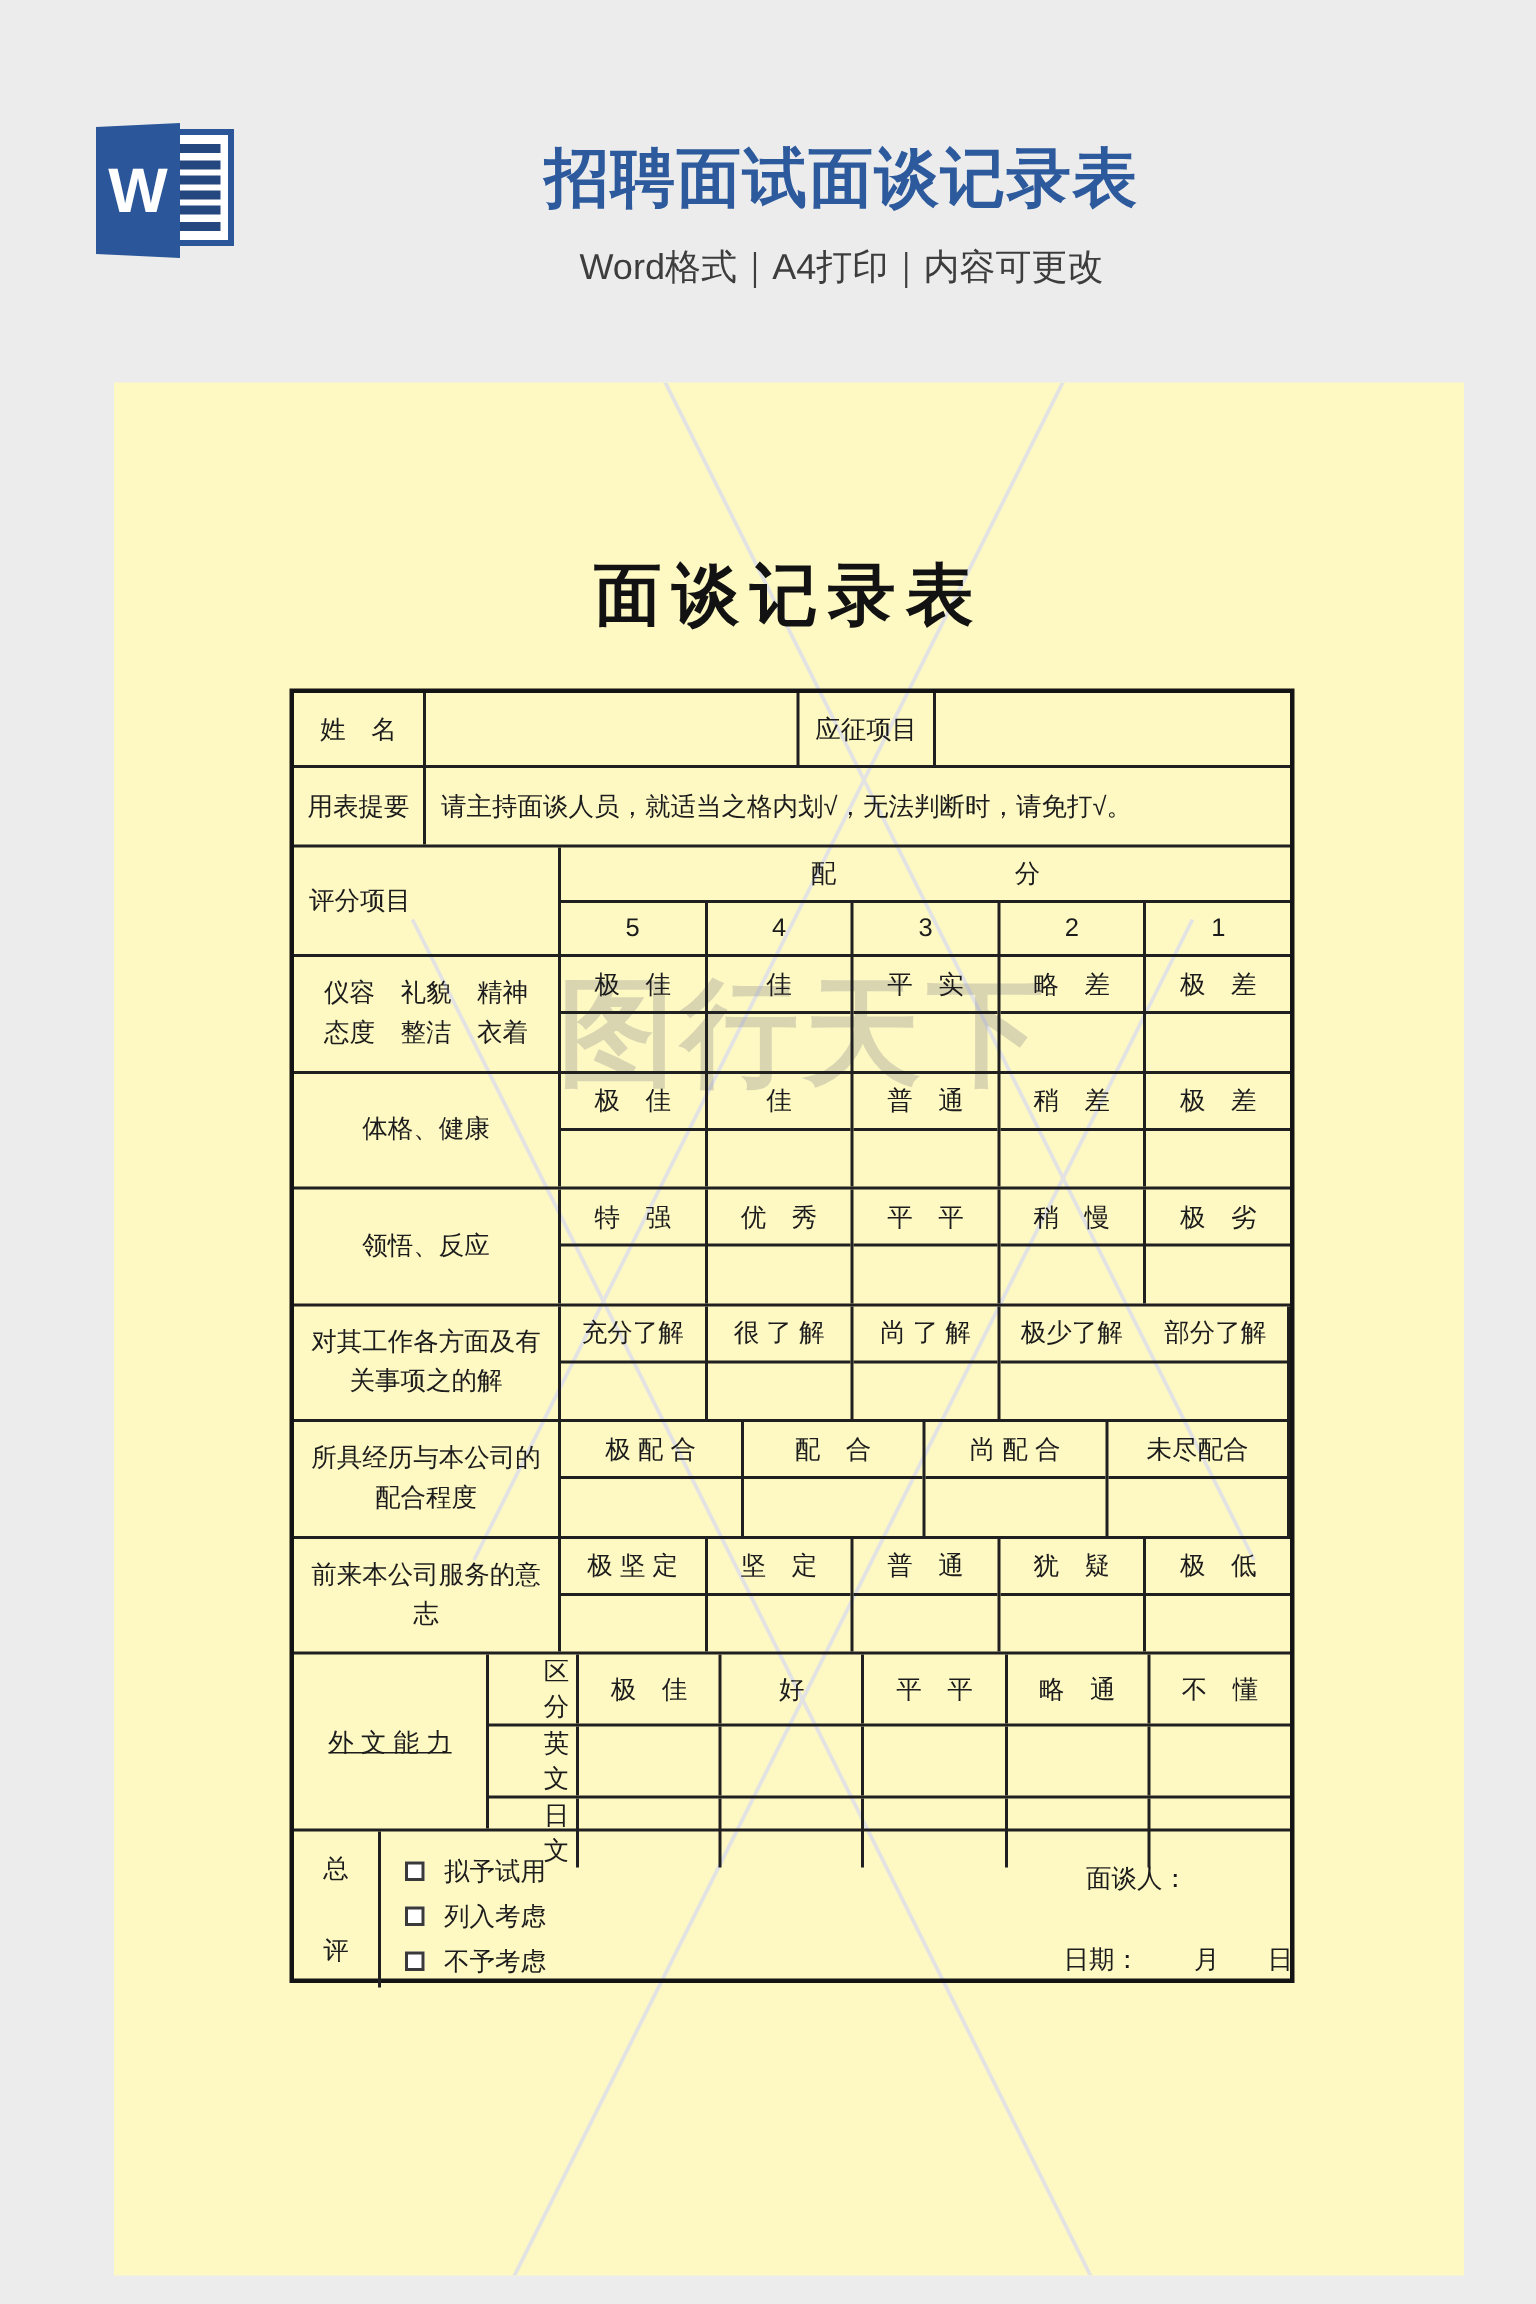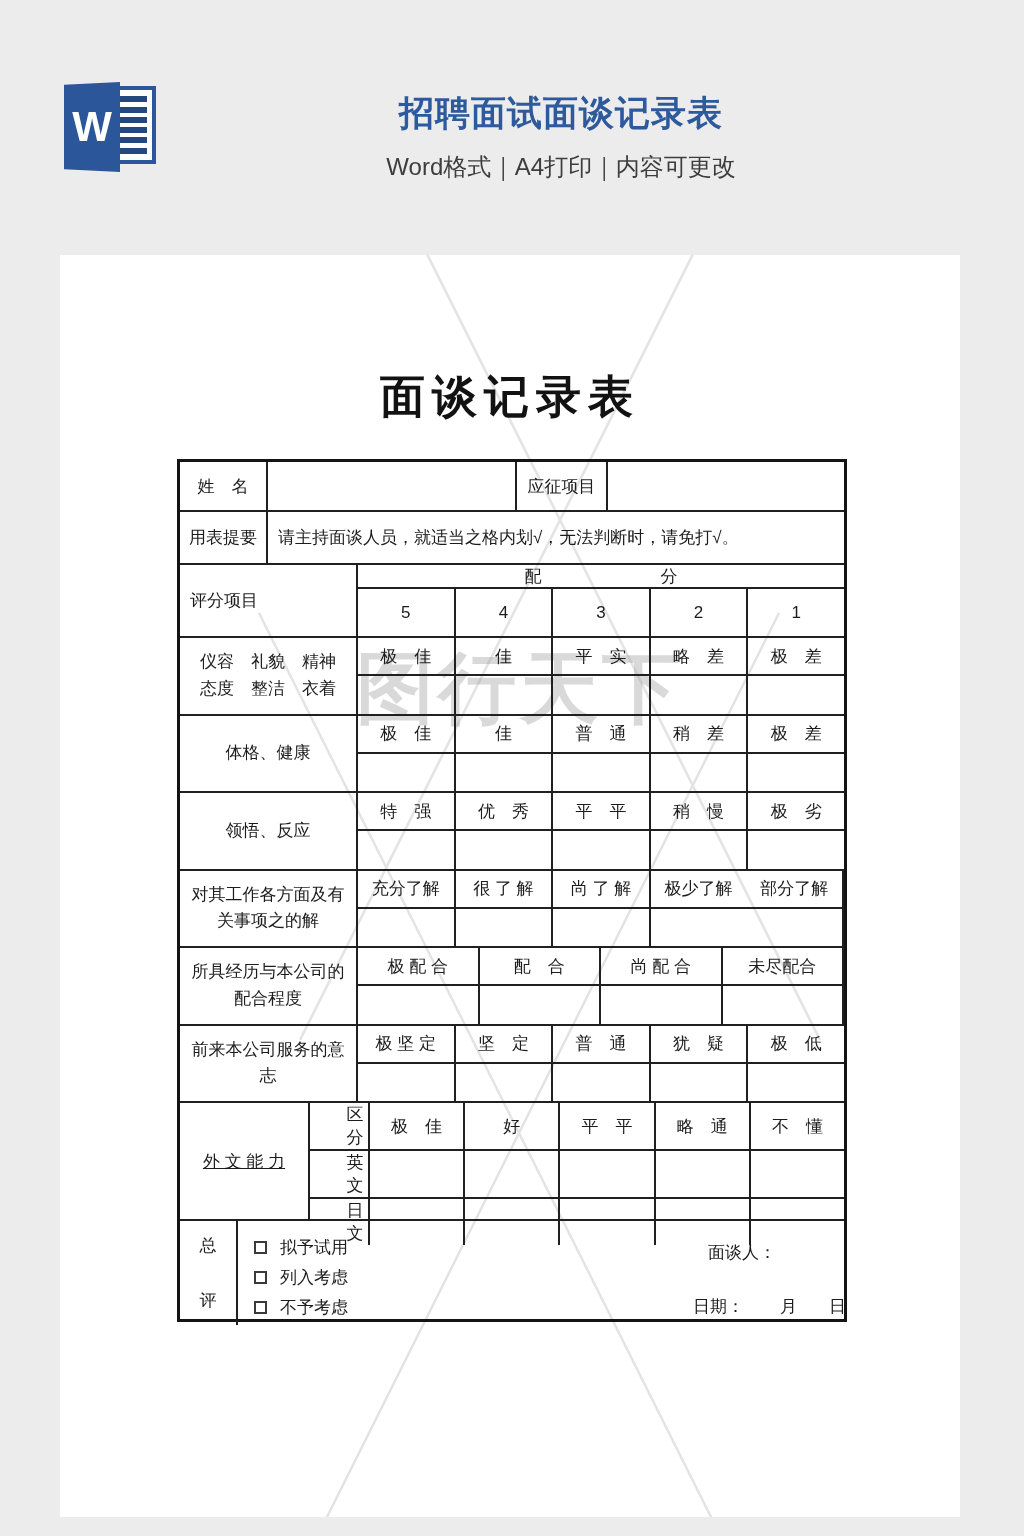--- a/index.html
+++ b/index.html
@@ -18,24 +18,24 @@
     display:flex;flex-direction:column;justify-content:space-evenly;padding:2px 5px;
   }
   .icon-page i{display:block;height:6px;background:#24477f;}
   .icon-panel{
     position:absolute;left:0;top:0;width:56px;height:90px;background:#2b579a;
     clip-path:polygon(0 3%,100% 0,100% 100%,0 97%);
     display:flex;align-items:center;justify-content:center;
     color:#fff;font-weight:bold;font-size:42px;
   }
   .banner-titles{position:absolute;left:561px;top:90px;transform:translateX(-50%);text-align:center;white-space:nowrap;}
-  .banner-title{font-size:35px;font-weight:bold;color:#2d5a9c;letter-spacing:1px;}
+  .banner-title{font-size:43px;font-weight:bold;color:#2d5a9c;letter-spacing:1px;}
   .banner-subtitle{margin-top:14px;font-size:24px;color:#3d3d3d;}
   
-  .page{position:absolute;left:60px;top:255px;width:900px;height:1262px;background:#ffffff;overflow:hidden;}
+  .page{position:absolute;left:76px;top:255px;width:900px;height:1262px;background:#fef9c3;overflow:hidden;}
   .wm-lines{position:absolute;left:0;top:0;pointer-events:none;}
   .doc-title{
     position:absolute;left:0;top:112px;width:100%;text-align:center;
     font-family:"DejaVu Serif","Liberation Serif",serif;
     font-weight:bold;font-size:45px;color:#121212;letter-spacing:7px;
   }
   .watermark{
     position:absolute;left:296px;top:382px;
     font-family:"DejaVu Serif","Liberation Serif",serif;
     font-size:78px;font-weight:bold;color:#8f8f8f;opacity:.33;letter-spacing:4px;white-space:nowrap;
@@ -63,21 +63,21 @@
   .w88{width:88px;flex:none;}
   .w249{width:249px;flex:none;}
   .w91{width:91px;flex:none;}
   .w175{width:178px;flex:none;font-family:Liberation Serif, serif;}
   .w115{width:130px;flex:none;text-decoration:underline;}
   .w60{width:60px;flex:none;padding-left:32px;}
   .w58{width:58px;flex:none;}
   .grow{flex:1;}
   .leftpad{justify-content:flex-start;text-align:left;padding-left:10px;}
   .points-wrap{flex:1;display:flex;flex-direction:column;}
-  .points-top{height:24px;border-bottom:2px solid #202020;box-sizing:border-box;display:flex;align-items:center;justify-content:center;}
+  .points-top{height:37px;border-bottom:2px solid #202020;box-sizing:border-box;display:flex;align-items:center;justify-content:center;}
   .points-nums{flex:1;display:flex;}
   .rcol{flex:1;display:flex;flex-direction:column;border-right:2px solid #202020;box-sizing:border-box;}
   .rcol.lastc{border-right:none;}
   .rtop{height:38px;border-bottom:2px solid #202020;box-sizing:border-box;display:flex;align-items:center;justify-content:center;white-space:pre;}
   .rbot{flex:1;}
   .langblock{flex:1;display:flex;flex-direction:column;}
   .lrow{flex:1;display:flex;border-bottom:2px solid #202020;box-sizing:border-box;}
   .lrow.lastr{border-bottom:none;}
   .lcell{flex:1;border-right:2px solid #202020;box-sizing:border-box;display:flex;align-items:center;justify-content:center;white-space:pre;}
   .lcell.lastc{border-right:none;}

